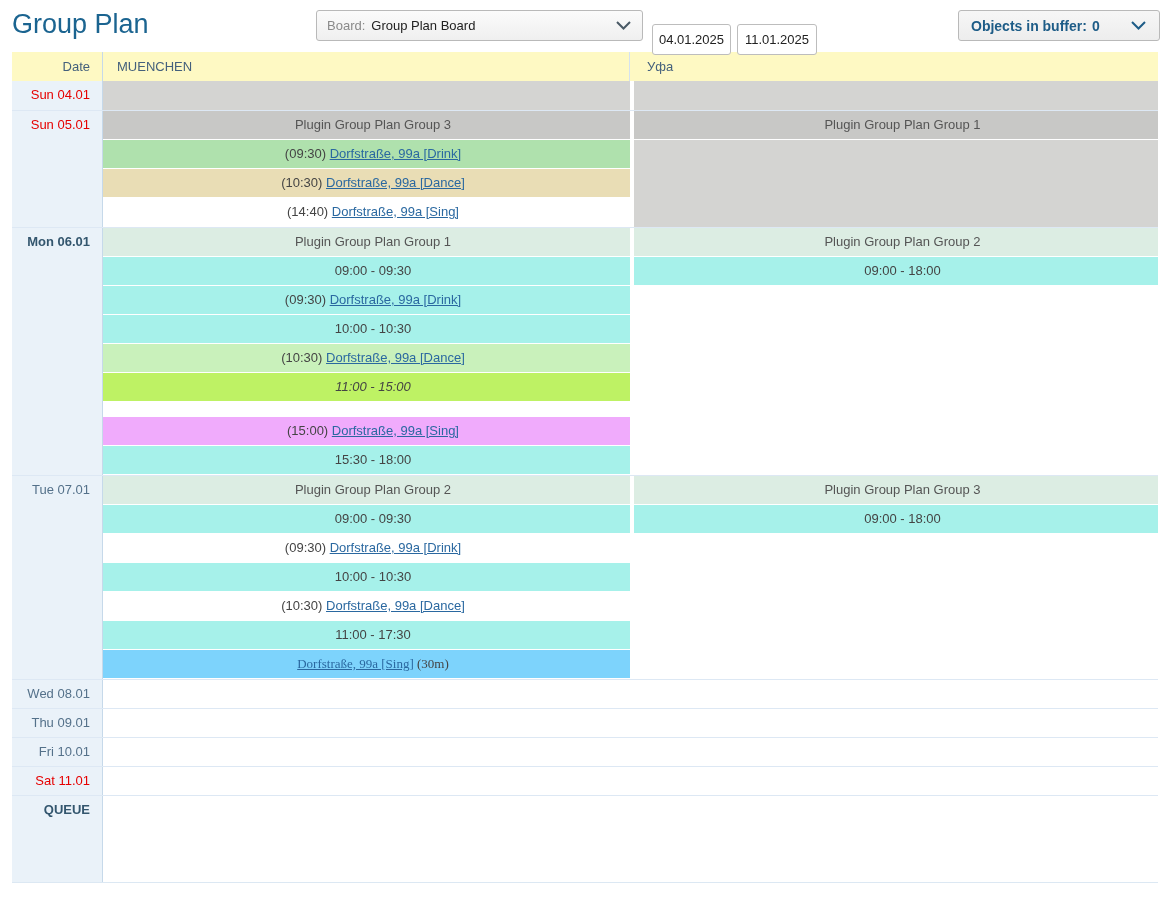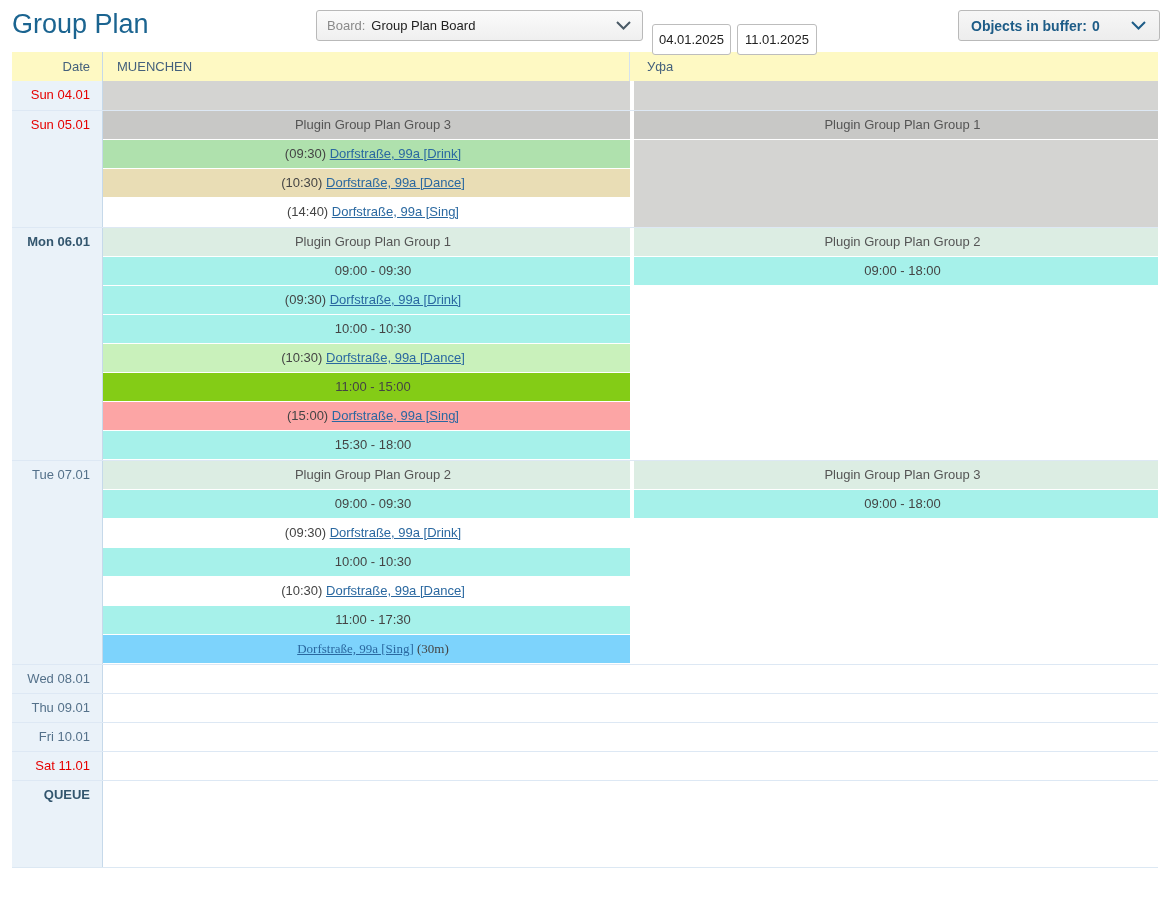--- a/index.html
+++ b/index.html
@@ -104,22 +104,22 @@
         </div>
       </div>
       <div class="row-block" style="min-height: 232px;">
         <div class="date-cell today"><span>Mon 06.01</span></div>
         <div class="cell muenchen" style="background: rgb(255, 255, 255);">
           <div class="subrow group" style="background: rgb(220, 237, 227);">Plugin Group Plan Group 1</div>
           <div class="subrow time" style="background: rgb(166, 241, 234);">09:00 - 09:30</div>
           <div class="subrow appt" style="background: rgb(166, 241, 234);"><span class="pre">(09:30) </span><a class="lnk" href="#">Dorfstraße, 99a [Drink]</a></div>
           <div class="subrow time" style="background: rgb(166, 241, 234);">10:00 - 10:30</div>
           <div class="subrow appt" style="background: rgb(201, 241, 187);"><span class="pre">(10:30) </span><a class="lnk" href="#">Dorfstraße, 99a [Dance]</a></div>
-          <div class="subrow time" style="background: #84cc16;">11:00 - 15:00</div>
-          <div class="subrow appt" style="background: #fca5a5;"><span class="pre">(15:00) </span><a class="lnk" href="#">Dorfstraße, 99a [Sing]</a></div>
+          <div class="subrow time" style="background: #bef264; font-style: italic;">11:00 - 15:00</div>
+          <div class="subrow appt" style="background: #f0abfc; margin-top: 15px;"><span class="pre">(15:00) </span><a class="lnk" href="#">Dorfstraße, 99a [Sing]</a></div>
           <div class="subrow time" style="background: rgb(166, 241, 234);">15:30 - 18:00</div>
         </div>
         <div class="cell ufa" style="background: rgb(255, 255, 255);">
           <div class="subrow group" style="background: rgb(220, 237, 227);">Plugin Group Plan Group 2</div>
           <div class="subrow time" style="background: rgb(166, 241, 234);">09:00 - 18:00</div>
         </div>
       </div>
       <div class="row-block" style="min-height: 203px;">
         <div class="date-cell normal"><span>Tue 07.01</span></div>
         <div class="cell muenchen" style="background: rgb(255, 255, 255);">

